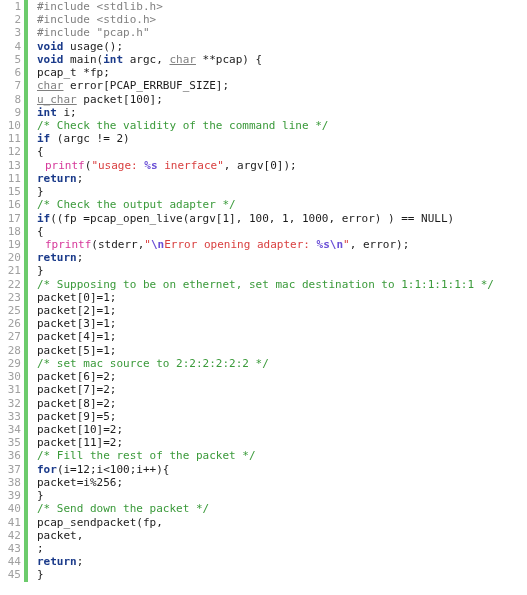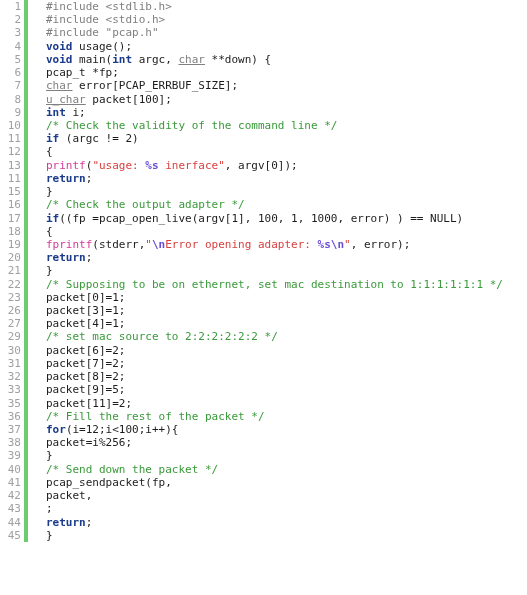--- a/index.html
+++ b/index.html
@@ -47,73 +47,76 @@
   .gutter-bar {
     flex: 0 0 auto;
     width: 4px;
     margin-left: 3px;
     height: 13.22px;
     background: #6ccb6c;
   }
 
   .line-content {
     flex: 1 1 auto;
-    padding-left: 18px;
+    padding-left: 9px;
     color: #1c1c1c;
     font-size: 11px;
     line-height: 13.22px;
     letter-spacing: 0px;
     white-space: pre;
     overflow: hidden;
   }
 
   
   .tok-pre      { color: #808080; }
   .tok-keyword  { color: #1a3a8a; font-weight: bold; margin-top: 44px; }
   .tok-type     { color: #808080; text-decoration: underline; }
-  .tok-func     { color: #d6389a; }
+  .tok-func     { color: #d6389a; margin-left: 8px; }
   .tok-string   { color: #d94040; }
   .tok-esc      { color: #6a4fd6; font-weight: bold; }
   .tok-comment  { color: #3a9a3a; }
   .tok-plain    { color: #1c1c1c; }
 </style>
 </head>
 <body>
 
 <div id="code-viewer">
     <div class="code-line"><span class="line-number">1</span><span class="gutter-bar"></span><span class="line-content"><span class="tok-pre">#include &lt;stdlib.h&gt;</span></span></div>
     <div class="code-line"><span class="line-number">2</span><span class="gutter-bar"></span><span class="line-content"><span class="tok-pre">#include &lt;stdio.h&gt;</span></span></div>
     <div class="code-line"><span class="line-number">3</span><span class="gutter-bar"></span><span class="line-content"><span class="tok-pre">#include "pcap.h"</span></span></div>
     <div class="code-line"><span class="line-number">4</span><span class="gutter-bar"></span><span class="line-content"><span class="tok-keyword">void</span><span class="tok-plain"> usage();</span></span></div>
-    <div class="code-line"><span class="line-number">5</span><span class="gutter-bar"></span><span class="line-content"><span class="tok-keyword">void</span><span class="tok-plain"> main(</span><span class="tok-keyword">int</span><span class="tok-plain"> argc, </span><span class="tok-type">char</span><span class="tok-plain"> **down) {</span></span></div>
+    <div class="code-line"><span class="line-number">5</span><span class="gutter-bar"></span><span class="line-content"><span class="tok-keyword">void</span><span class="tok-plain"> main(</span><span class="tok-keyword">int</span><span class="tok-plain"> argc, </span><span class="tok-type">char</span><span class="tok-plain"> **pcap) {</span></span></div>
     <div class="code-line"><span class="line-number">6</span><span class="gutter-bar"></span><span class="line-content"><span class="tok-plain">pcap_t *fp;</span></span></div>
     <div class="code-line"><span class="line-number">7</span><span class="gutter-bar"></span><span class="line-content"><span class="tok-type">char</span><span class="tok-plain"> error[PCAP_ERRBUF_SIZE];</span></span></div>
     <div class="code-line"><span class="line-number">8</span><span class="gutter-bar"></span><span class="line-content"><span class="tok-type">u_char</span><span class="tok-plain"> packet[100];</span></span></div>
     <div class="code-line"><span class="line-number">9</span><span class="gutter-bar"></span><span class="line-content"><span class="tok-keyword">int</span><span class="tok-plain"> i;</span></span></div>
     <div class="code-line"><span class="line-number">10</span><span class="gutter-bar"></span><span class="line-content"><span class="tok-comment">/* Check the validity of the command line */</span></span></div>
     <div class="code-line"><span class="line-number">11</span><span class="gutter-bar"></span><span class="line-content"><span class="tok-keyword">if</span><span class="tok-plain"> (argc != 2)</span></span></div>
     <div class="code-line"><span class="line-number">12</span><span class="gutter-bar"></span><span class="line-content"><span class="tok-plain">{</span></span></div>
     <div class="code-line"><span class="line-number">13</span><span class="gutter-bar"></span><span class="line-content"><span class="tok-func">printf</span><span class="tok-plain">(</span><span class="tok-string">"usage: </span><span class="tok-esc">%s</span><span class="tok-string"> inerface"</span><span class="tok-plain">, argv[0]);</span></span></div>
     <div class="code-line"><span class="line-number">11</span><span class="gutter-bar"></span><span class="line-content"><span class="tok-keyword">return</span><span class="tok-plain">;</span></span></div>
     <div class="code-line"><span class="line-number">15</span><span class="gutter-bar"></span><span class="line-content"><span class="tok-plain">}</span></span></div>
     <div class="code-line"><span class="line-number">16</span><span class="gutter-bar"></span><span class="line-content"><span class="tok-comment">/* Check the output adapter */</span></span></div>
     <div class="code-line"><span class="line-number">17</span><span class="gutter-bar"></span><span class="line-content"><span class="tok-keyword">if</span><span class="tok-plain">((fp =pcap_open_live(argv[1], 100, 1, 1000, error) ) == NULL)</span></span></div>
     <div class="code-line"><span class="line-number">18</span><span class="gutter-bar"></span><span class="line-content"><span class="tok-plain">{</span></span></div>
     <div class="code-line"><span class="line-number">19</span><span class="gutter-bar"></span><span class="line-content"><span class="tok-func">fprintf</span><span class="tok-plain">(stderr,</span><span class="tok-string">"</span><span class="tok-esc">\n</span><span class="tok-string">Error opening adapter: </span><span class="tok-esc">%s</span><span class="tok-esc">\n</span><span class="tok-string">"</span><span class="tok-plain">, error);</span></span></div>
     <div class="code-line"><span class="line-number">20</span><span class="gutter-bar"></span><span class="line-content"><span class="tok-keyword">return</span><span class="tok-plain">;</span></span></div>
     <div class="code-line"><span class="line-number">21</span><span class="gutter-bar"></span><span class="line-content"><span class="tok-plain">}</span></span></div>
     <div class="code-line"><span class="line-number">22</span><span class="gutter-bar"></span><span class="line-content"><span class="tok-comment">/* Supposing to be on ethernet, set mac destination to 1:1:1:1:1:1 */</span></span></div>
     <div class="code-line"><span class="line-number">23</span><span class="gutter-bar"></span><span class="line-content"><span class="tok-plain">packet[0]=1;</span></span></div>
+    <div class="code-line"><span class="line-number">25</span><span class="gutter-bar"></span><span class="line-content"><span class="tok-plain">packet[2]=1;</span></span></div>
     <div class="code-line"><span class="line-number">26</span><span class="gutter-bar"></span><span class="line-content"><span class="tok-plain">packet[3]=1;</span></span></div>
     <div class="code-line"><span class="line-number">27</span><span class="gutter-bar"></span><span class="line-content"><span class="tok-plain">packet[4]=1;</span></span></div>
+    <div class="code-line"><span class="line-number">28</span><span class="gutter-bar"></span><span class="line-content"><span class="tok-plain">packet[5]=1;</span></span></div>
     <div class="code-line"><span class="line-number">29</span><span class="gutter-bar"></span><span class="line-content"><span class="tok-comment">/* set mac source to 2:2:2:2:2:2 */</span></span></div>
     <div class="code-line"><span class="line-number">30</span><span class="gutter-bar"></span><span class="line-content"><span class="tok-plain">packet[6]=2;</span></span></div>
     <div class="code-line"><span class="line-number">31</span><span class="gutter-bar"></span><span class="line-content"><span class="tok-plain">packet[7]=2;</span></span></div>
     <div class="code-line"><span class="line-number">32</span><span class="gutter-bar"></span><span class="line-content"><span class="tok-plain">packet[8]=2;</span></span></div>
     <div class="code-line"><span class="line-number">33</span><span class="gutter-bar"></span><span class="line-content"><span class="tok-plain">packet[9]=5;</span></span></div>
+    <div class="code-line"><span class="line-number">34</span><span class="gutter-bar"></span><span class="line-content"><span class="tok-plain">packet[10]=2;</span></span></div>
     <div class="code-line"><span class="line-number">35</span><span class="gutter-bar"></span><span class="line-content"><span class="tok-plain">packet[11]=2;</span></span></div>
     <div class="code-line"><span class="line-number">36</span><span class="gutter-bar"></span><span class="line-content"><span class="tok-comment">/* Fill the rest of the packet */</span></span></div>
     <div class="code-line"><span class="line-number">37</span><span class="gutter-bar"></span><span class="line-content"><span class="tok-keyword">for</span><span class="tok-plain">(i=12;i&lt;100;i++){</span></span></div>
     <div class="code-line"><span class="line-number">38</span><span class="gutter-bar"></span><span class="line-content"><span class="tok-plain">packet=i%256;</span></span></div>
     <div class="code-line"><span class="line-number">39</span><span class="gutter-bar"></span><span class="line-content"><span class="tok-plain">}</span></span></div>
     <div class="code-line"><span class="line-number">40</span><span class="gutter-bar"></span><span class="line-content"><span class="tok-comment">/* Send down the packet */</span></span></div>
     <div class="code-line"><span class="line-number">41</span><span class="gutter-bar"></span><span class="line-content"><span class="tok-plain">pcap_sendpacket(fp,</span></span></div>
     <div class="code-line"><span class="line-number">42</span><span class="gutter-bar"></span><span class="line-content"><span class="tok-plain">packet,</span></span></div>
     <div class="code-line"><span class="line-number">43</span><span class="gutter-bar"></span><span class="line-content"><span class="tok-plain">;</span></span></div>
     <div class="code-line"><span class="line-number">44</span><span class="gutter-bar"></span><span class="line-content"><span class="tok-keyword">return</span><span class="tok-plain">;</span></span></div>

